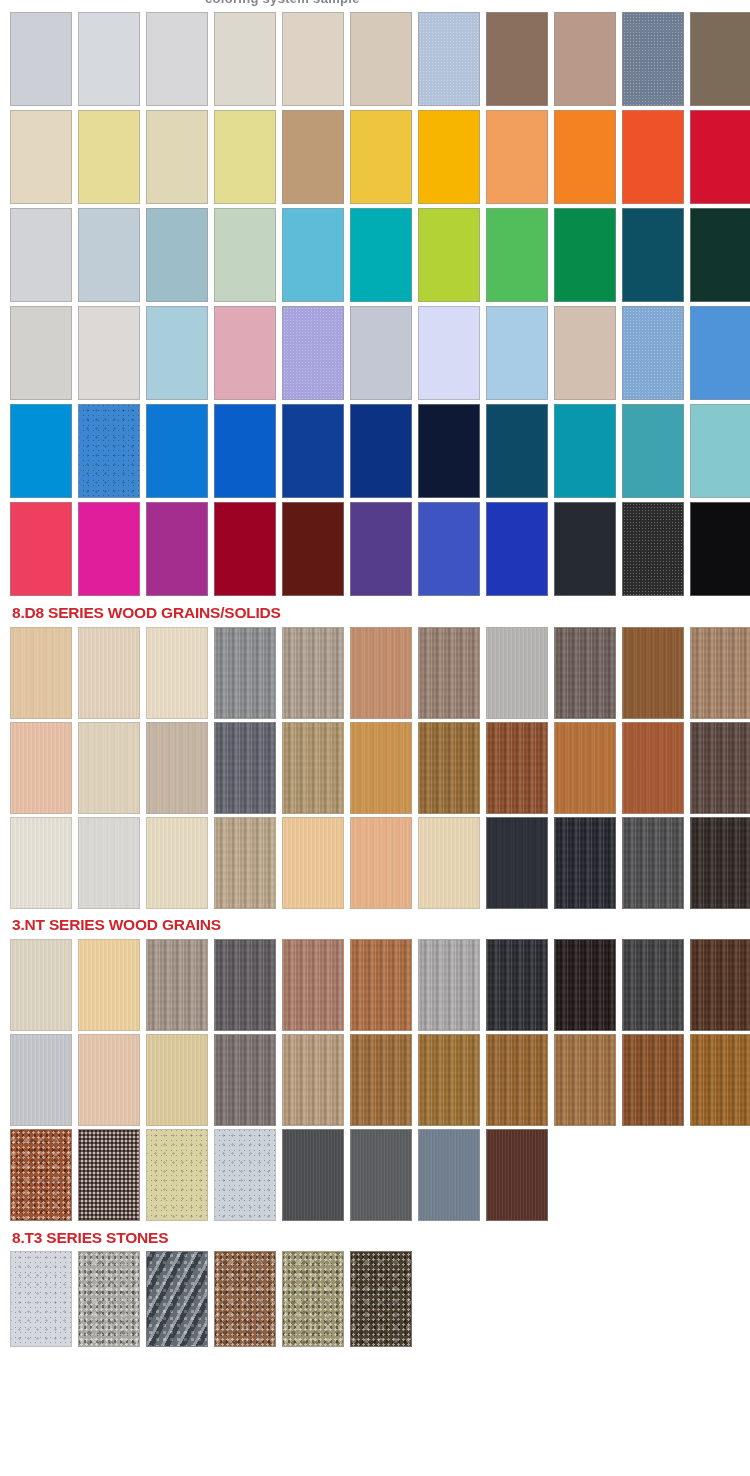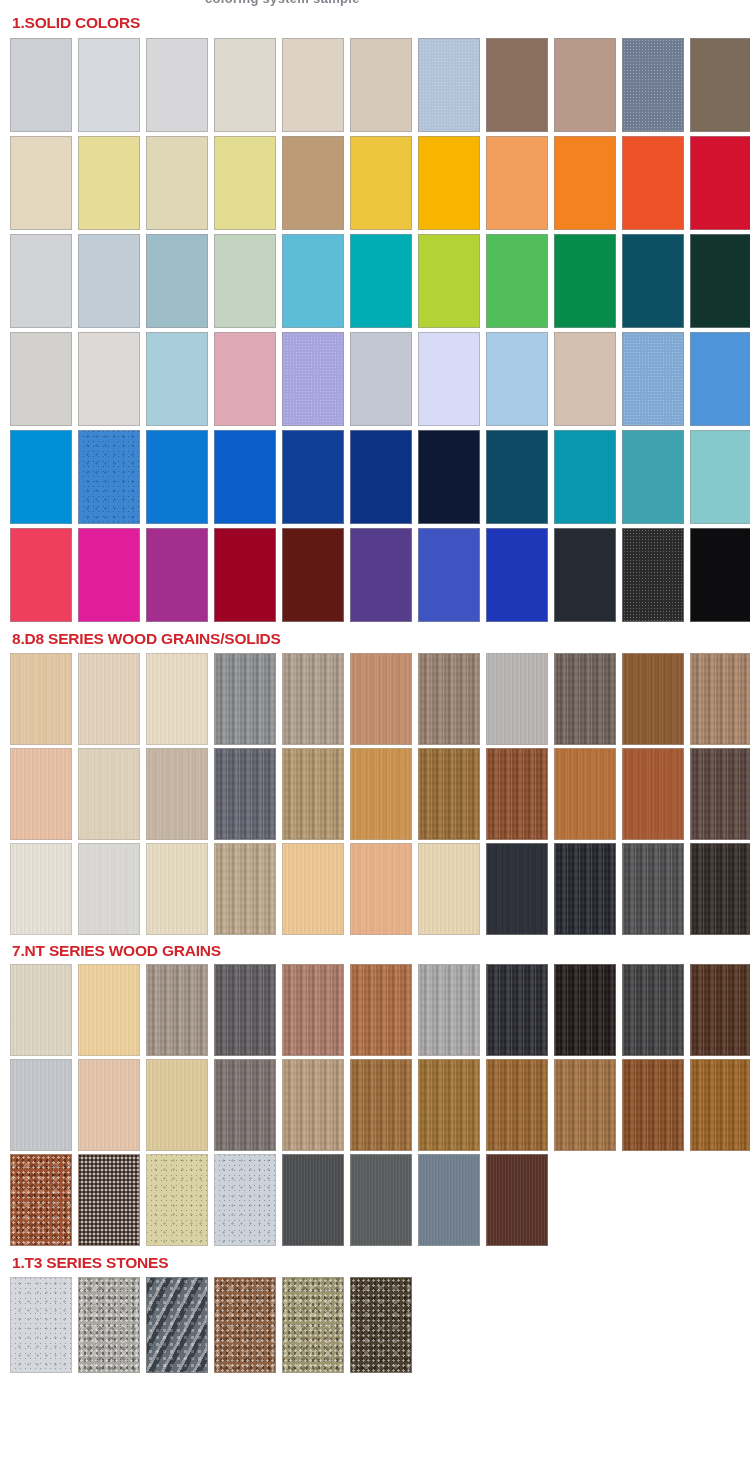--- a/index.html
+++ b/index.html
@@ -174,21 +174,20 @@
 </style>
 </head>
 <body>
 
 <div class="page">
   <div class="top-strip">
     <div class="cut-text">coloring system sample</div>
   </div>
   <div id="sections-root">
       <div class="section">
-        <div class="section-title t1">1.SOLID  COLORS</div>
         <div class="row solid">
           <div class="swatch tex-flat" title="light-grey" style="background-color: rgb(204, 208, 214);"></div>
           <div class="swatch tex-flat" title="pale-grey" style="background-color: rgb(214, 218, 222);"></div>
           <div class="swatch tex-flat" title="silver-grey" style="background-color: rgb(215, 215, 217);"></div>
           <div class="swatch tex-flat" title="ivory-beige" style="background-color: rgb(221, 216, 206);"></div>
           <div class="swatch tex-flat" title="sand-beige" style="background-color: rgb(221, 210, 195);"></div>
           <div class="swatch tex-flat" title="warm-taupe" style="background-color: rgb(215, 201, 186);"></div>
           <div class="swatch tex-noise" title="powder-blue" style="background-color: rgb(178, 194, 217);"></div>
           <div class="swatch tex-flat" title="cocoa-brown" style="background-color: rgb(138, 111, 94);"></div>
           <div class="swatch tex-flat" title="mocha" style="background-color: rgb(184, 153, 138);"></div>
@@ -297,21 +296,21 @@
           <div class="swatch tex-grain-fine" title="blonde-beech" style="background-color: rgb(238, 199, 147);"></div>
           <div class="swatch tex-grain" title="apricot-oak" style="background-color: rgb(229, 176, 136);"></div>
           <div class="swatch tex-grain-fine" title="soft-maple" style="background-color: rgb(232, 214, 178);"></div>
           <div class="swatch tex-grain" title="charcoal-wood" style="background-color: rgb(46, 49, 57);"></div>
           <div class="swatch tex-grain-coarse" title="black-oak" style="background-color: rgb(29, 31, 40);"></div>
           <div class="swatch tex-grain-coarse" title="anthracite-grain" style="background-color: rgb(74, 74, 76);"></div>
           <div class="swatch tex-grain-coarse" title="ebony-stripe" style="background-color: rgb(42, 33, 28);"></div>
         </div>
       </div>
       <div class="section">
-        <div class="section-title">7.NT SERIES WOOD GRAINS</div>
+        <div class="section-title">3.NT SERIES WOOD GRAINS</div>
         <div class="row wood">
           <div class="swatch tex-grain-fine" title="linen-white-wood" style="background-color: rgb(222, 213, 194);"></div>
           <div class="swatch tex-grain-fine" title="natural-pine" style="background-color: rgb(238, 208, 154);"></div>
           <div class="swatch tex-grain-coarse" title="grey-driftwood" style="background-color: rgb(168, 152, 138);"></div>
           <div class="swatch tex-grain-coarse" title="stone-grey-oak" style="background-color: rgb(92, 88, 92);"></div>
           <div class="swatch tex-grain-coarse" title="rosewood-light" style="background-color: rgb(176, 123, 102);"></div>
           <div class="swatch tex-grain-coarse" title="copper-teak" style="background-color: rgb(178, 108, 62);"></div>
           <div class="swatch tex-grain-coarse" title="silver-ash" style="background-color: rgb(176, 174, 174);"></div>
           <div class="swatch tex-grain-coarse" title="black-walnut" style="background-color: rgb(35, 36, 43);"></div>
           <div class="swatch tex-grain-coarse" title="ebony-black" style="background-color: rgb(26, 16, 16);"></div>
@@ -338,21 +337,21 @@
           <div class="swatch tex-mesh" title="bronze-mesh" style="background-color: rgb(138, 106, 94);"></div>
           <div class="swatch tex-speckle" title="champagne-gold" style="background-color: rgb(217, 211, 164);"></div>
           <div class="swatch tex-speckle" title="silver-frost" style="background-color: rgb(204, 210, 218);"></div>
           <div class="swatch tex-brushed" title="gunmetal-grey" style="background-color: rgb(70, 71, 74);"></div>
           <div class="swatch tex-brushed" title="brushed-steel" style="background-color: rgb(85, 88, 90);"></div>
           <div class="swatch tex-brushed" title="blue-steel" style="background-color: rgb(110, 127, 144);"></div>
           <div class="swatch tex-brushed" title="antique-bronze" style="background-color: rgb(83, 41, 31);"></div>
         </div>
       </div>
       <div class="section">
-        <div class="section-title">1.T3 SERIES STONES</div>
+        <div class="section-title">8.T3 SERIES STONES</div>
         <div class="row stone">
           <div class="swatch tex-speckle" title="white-quartz" style="background-color: rgb(212, 216, 222);"></div>
           <div class="swatch tex-stone" title="grey-concrete" style="background-color: rgb(169, 167, 161);"></div>
           <div class="swatch tex-marble" title="black-marble" style="background-color: rgb(77, 86, 96);"></div>
           <div class="swatch tex-stone" title="rust-travertine" style="background-color: rgb(141, 97, 68);"></div>
           <div class="swatch tex-stone" title="sand-granite" style="background-color: rgb(157, 149, 112);"></div>
           <div class="swatch tex-stone" title="dark-granite" style="background-color: rgb(75, 63, 47);"></div>
         </div>
       </div>
     </div>

